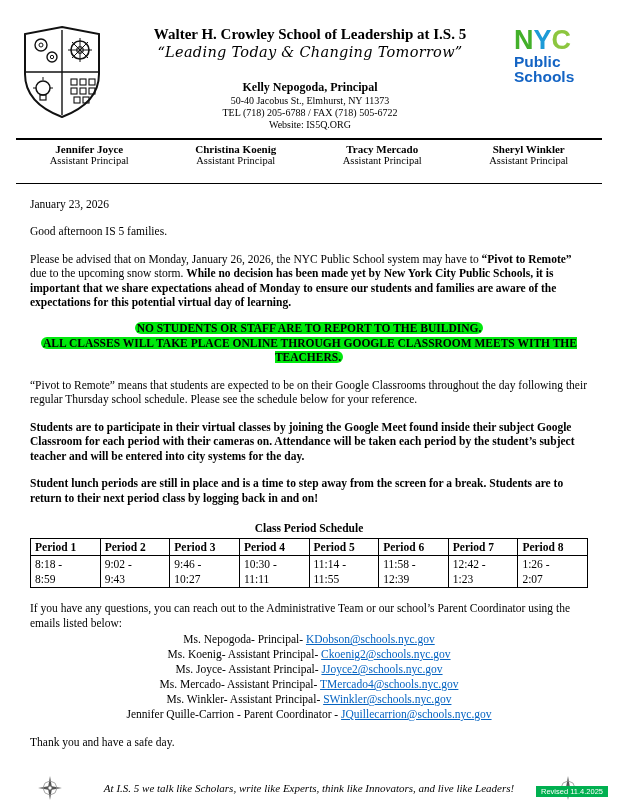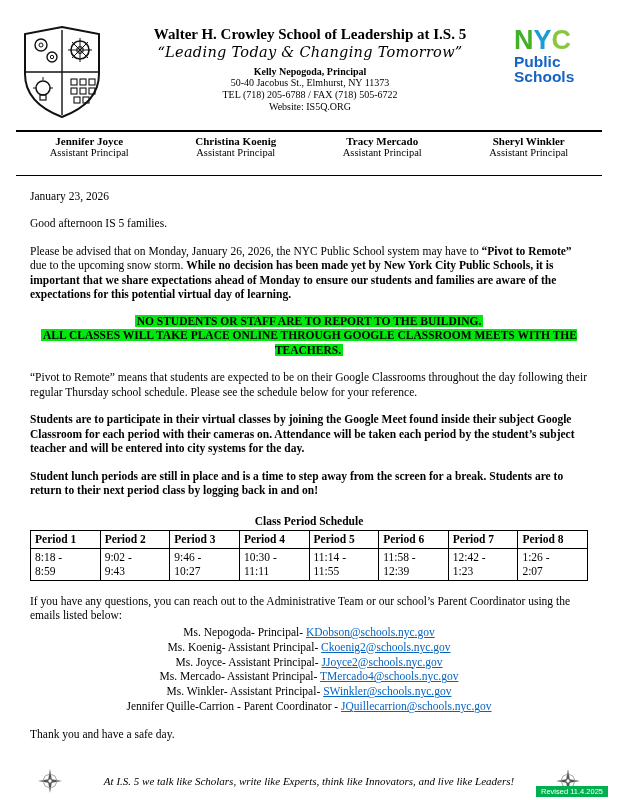--- a/index.html
+++ b/index.html
@@ -17,21 +17,21 @@
   .page{
     width:618px;height:800px;background:#fff;position:relative;overflow:hidden;
     font-family:"Liberation Serif",serif;color:#000;margin:0 auto;
   }
   
   .header{display:flex;align-items:flex-start;padding:24px 18px 0 20px;}
   .crest{width:86px;flex:0 0 86px;}
   .header-center{flex:1;text-align:center;padding-top:2px;}
   .school-name{font-size:15px;font-weight:bold;}
   .motto{font-size:14.5px;font-weight:normal;font-style:italic;font-family:"DejaVu Serif",serif;letter-spacing:.3px;margin-top:1px;}
-  .principal{font-size:10px;font-weight:bold;margin-top:6px;}
+  .principal{font-size:12px;font-weight:bold;margin-top:20px;}
   .addr{font-size:10px;line-height:1.22;}
   .nyc-logo{flex:0 0 86px;font-family:"Liberation Sans",sans-serif;font-weight:bold;padding-top:4px;}
   .nyc-letters{font-size:27px;line-height:.95;letter-spacing:0;}
   .nyc-letters .n{color:var(--logo_n);}
   .nyc-letters .y{color:var(--logo_y);}
   .nyc-letters .c{color:var(--logo_c);}
   .nyc-word{font-size:15.5px;color:var(--logo_text);line-height:1.02;}
   
   .staff-row{
     display:flex;margin:6px 16px 0 16px;padding:3px 0 17px 0;
@@ -39,21 +39,21 @@
   }
   .staff{flex:1;text-align:center;}
   .staff-name{font-size:11px;font-weight:bold;}
   .staff-title{font-size:10.5px;}
   
   .letter{padding:0 30px;font-size:11.5px;line-height:1.26;}
   .letter p{margin-top:13px;}
   .date{margin-top:14px;}
   b{font-weight:bold;}
   .highlight-block{margin-top:12px;text-align:center;font-weight:bold;}
-  .hl{background:var(--highlight);padding:0 2px;}
+  .hl{background:var(--highlight);padding:0 2px;border-radius:6px;}
   
   .schedule-title{margin-top:16px;text-align:center;font-weight:bold;font-size:11.5px;}
   table.schedule{width:100%;border-collapse:collapse;margin-top:2px;font-size:11.5px;}
   table.schedule th,table.schedule td{border:1px solid #000;text-align:left;padding:1px 4px;vertical-align:top;}
   table.schedule th{font-weight:bold;}
   table.schedule td{white-space:pre-line;}
   
   .contacts-intro{margin-top:18px;}
   .contact-line{text-align:center;font-size:11.5px;line-height:1.3;}
   .contacts{margin-top:2px;}

